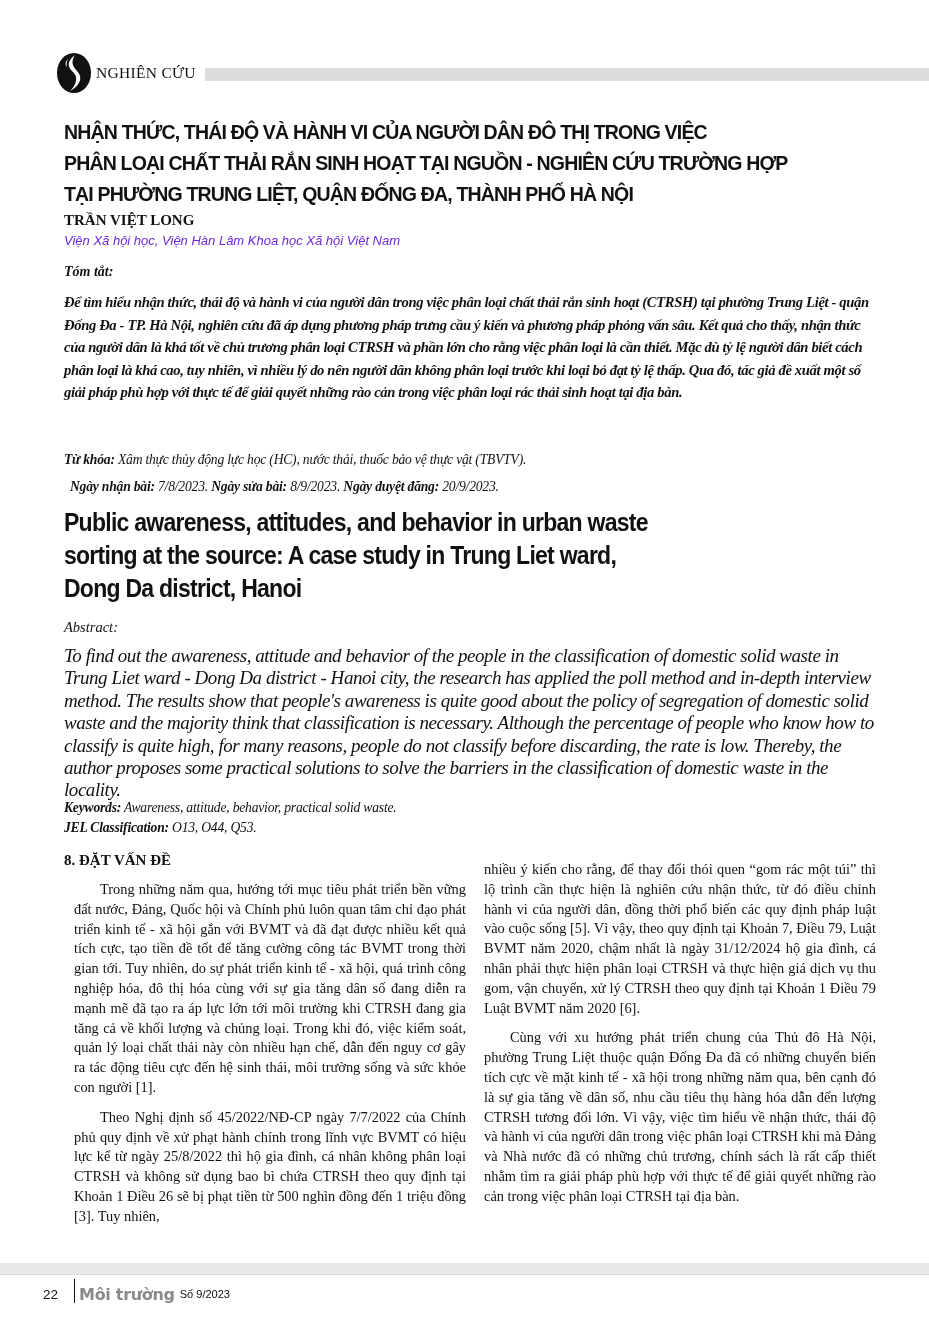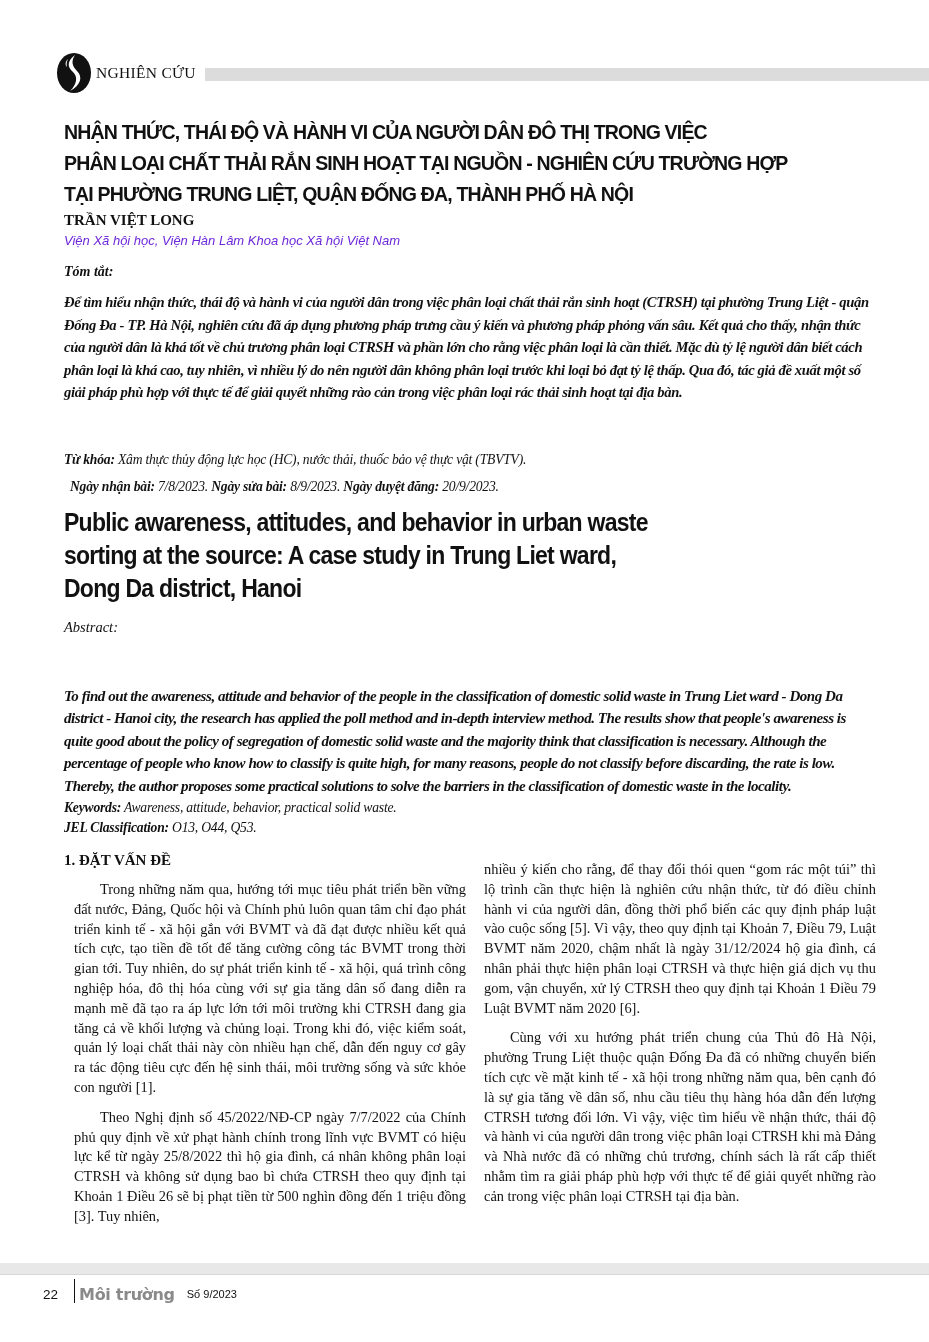--- a/index.html
+++ b/index.html
@@ -21,37 +21,37 @@
 
   .meta-line { position: absolute; left: 64px; font-family: "Liberation Serif", serif; font-style: italic; font-size: 13.6px; color: #111; letter-spacing: -0.2px; }
   .meta-line b { font-weight: bold; }
   .kw-vn { top: 452px; }
   .dates { top: 479px; margin-left: 6px; }
 
   .title-en { position: absolute; left: 64px; top: 506px; width: 820px; font-family: "Liberation Sans", sans-serif; font-weight: bold; font-size: 25px; line-height: 33px; letter-spacing: -0.8px; transform: scaleX(0.92); transform-origin: left top; color: #111; }
 
   .abstract-en-head { position: absolute; left: 64px; top: 619px; font-family: "Liberation Serif", serif; font-style: italic; font-size: 14.5px; }
 
-  .abstract-en { position: absolute; left: 64px; top: 645px; width: 812px; font-family: "Liberation Serif", serif; font-weight: bold; font-style: italic; font-size: 15px; line-height: 22.4px; letter-spacing: -0.45px; color: #111; margin-top: 40px; }
+  .abstract-en { position: absolute; left: 64px; top: 645px; width: 812px; font-family: "Liberation Serif", serif; font-weight: normal; font-style: italic; font-size: 19px; line-height: 22.4px; letter-spacing: -0.45px; color: #111; }
 
   .kw-en { top: 800px; }
   .jel { top: 820px; }
 
   .col { position: absolute; top: 850px; width: 412px; font-family: "Liberation Serif", serif; font-size: 14.4px; line-height: 19.8px; color: #111; text-align: justify; }
   .col-left { left: 64px; }
   .col-right { left: 474px; }
   .col p { margin: 10px; text-indent: 26px; }
   .col p.noindent { text-indent: 0; }
   .sec-head { font-weight: bold; font-size: 15px; margin: 0 0 0 0; line-height: 20px; }
 
   .footer-bar { position: absolute; left: 0; right: 0; top: 1263px; height: 11px; background: #e8e8e8; border-bottom: 1px solid #d8d8d8; }
   .footer { position: absolute; left: 43px; top: 1281px; height: 26px; font-family: "Liberation Sans", sans-serif; font-size: 13.5px; display: flex; align-items: center; }
   .page-no { color: #111; margin-right: 16px; }
   .footer-divider { width: 1px; height: 24px; background: #111; margin-right: 4px; margin-top: -6px; }
-  .journal { font-family: "DejaVu Sans", sans-serif; font-weight: bold; font-size: 16px; color: #8a8a8a; letter-spacing: -0.3px; margin-right: 12px; }
+  .journal { font-family: "DejaVu Sans", sans-serif; font-weight: bold; font-size: 16px; color: #8a8a8a; letter-spacing: -0.3px; margin-right: 5px; }
   .issue { color: #111; font-size: 11px; }
 </style>
 </head>
 <body>
 
 <div class="header">
   <span class="logo">
     <svg width="38" height="44" viewBox="0 0 38 44">
       <ellipse cx="19" cy="22" rx="17" ry="20" fill="#111"></ellipse>
       <path d="M20 4 C12 10, 12 16, 18 21 C23 26, 22 33, 15 40 C26 34, 28 26, 22 20 C17 15, 16 10, 20 4 Z" fill="#fff"></path>
@@ -84,21 +84,21 @@
   <div>Dong Da district, Hanoi</div>
 </div>
 
 <div class="abstract-en-head">Abstract:</div>
 <div class="abstract-en">To find out the awareness, attitude and behavior of the people in the classification of domestic solid waste in Trung Liet ward - Dong Da district - Hanoi city, the research has applied the poll method and in-depth interview method. The results show that people's awareness is quite good about the policy of segregation of domestic solid waste and the majority think that classification is necessary. Although the percentage of people who know how to classify is quite high, for many reasons, people do not classify before discarding, the rate is low. Thereby, the author proposes some practical solutions to solve the barriers in the classification of domestic waste in the locality.</div>
 
 <div class="meta-line kw-en"><b>Keywords:</b><span> Awareness, attitude, behavior, practical solid waste.</span></div>
 <div class="meta-line jel"><b>JEL Classification:</b><span> O13, O44, Q53.</span></div>
 
 <div class="col col-left">
-  <div class="sec-head">1. ĐẶT VẤN ĐỀ</div>
+  <div class="sec-head">8. ĐẶT VẤN ĐỀ</div>
   <p>Trong những năm qua, hướng tới mục tiêu phát triển bền vững đất nước, Đảng, Quốc hội và Chính phủ luôn quan tâm chỉ đạo phát triển kinh tế - xã hội gắn với BVMT và đã đạt được nhiều kết quả tích cực, tạo tiền đề tốt để tăng cường công tác BVMT trong thời gian tới. Tuy nhiên, do sự phát triển kinh tế - xã hội, quá trình công nghiệp hóa, đô thị hóa cùng với sự gia tăng dân số đang diễn ra mạnh mẽ đã tạo ra áp lực lớn tới môi trường khi CTRSH đang gia tăng cả về khối lượng và chủng loại. Trong khi đó, việc kiểm soát, quản lý loại chất thải này còn nhiều hạn chế, dẫn đến nguy cơ gây ra tác động tiêu cực đến hệ sinh thái, môi trường sống và sức khỏe con người [1].</p>
   <p>Theo Nghị định số 45/2022/NĐ-CP ngày 7/7/2022 của Chính phủ quy định về xử phạt hành chính trong lĩnh vực BVMT có hiệu lực kể từ ngày 25/8/2022 thì hộ gia đình, cá nhân không phân loại CTRSH và không sử dụng bao bì chứa CTRSH theo quy định tại Khoản 1 Điều 26 sẽ bị phạt tiền từ 500 nghìn đồng đến 1 triệu đồng [3]. Tuy nhiên,</p>
 </div>
 
 <div class="col col-right">
   <p class="noindent">nhiều ý kiến cho rằng, để thay đổi thói quen “gom rác một túi” thì lộ trình cần thực hiện là nghiên cứu nhận thức, từ đó điều chỉnh hành vi của người dân, đồng thời phổ biến các quy định pháp luật vào cuộc sống [5]. Vì vậy, theo quy định tại Khoản 7, Điều 79, Luật BVMT năm 2020, chậm nhất là ngày 31/12/2024 hộ gia đình, cá nhân phải thực hiện phân loại CTRSH và thực hiện giá dịch vụ thu gom, vận chuyển, xử lý CTRSH theo quy định tại Khoản 1 Điều 79 Luật BVMT năm 2020 [6].</p>
   <p>Cùng với xu hướng phát triển chung của Thủ đô Hà Nội, phường Trung Liệt thuộc quận Đống Đa đã có những chuyển biến tích cực về mặt kinh tế - xã hội trong những năm qua, bên cạnh đó là sự gia tăng về dân số, nhu cầu tiêu thụ hàng hóa dẫn đến lượng CTRSH tương đối lớn. Vì vậy, việc tìm hiểu về nhận thức, thái độ và hành vi của người dân trong việc phân loại CTRSH khi mà Đảng và Nhà nước đã có những chủ trương, chính sách là rất cấp thiết nhằm tìm ra giải pháp phù hợp với thực tế để giải quyết những rào cản trong việc phân loại CTRSH tại địa bàn.</p>
 </div>
 
 <div class="footer-bar"></div>

